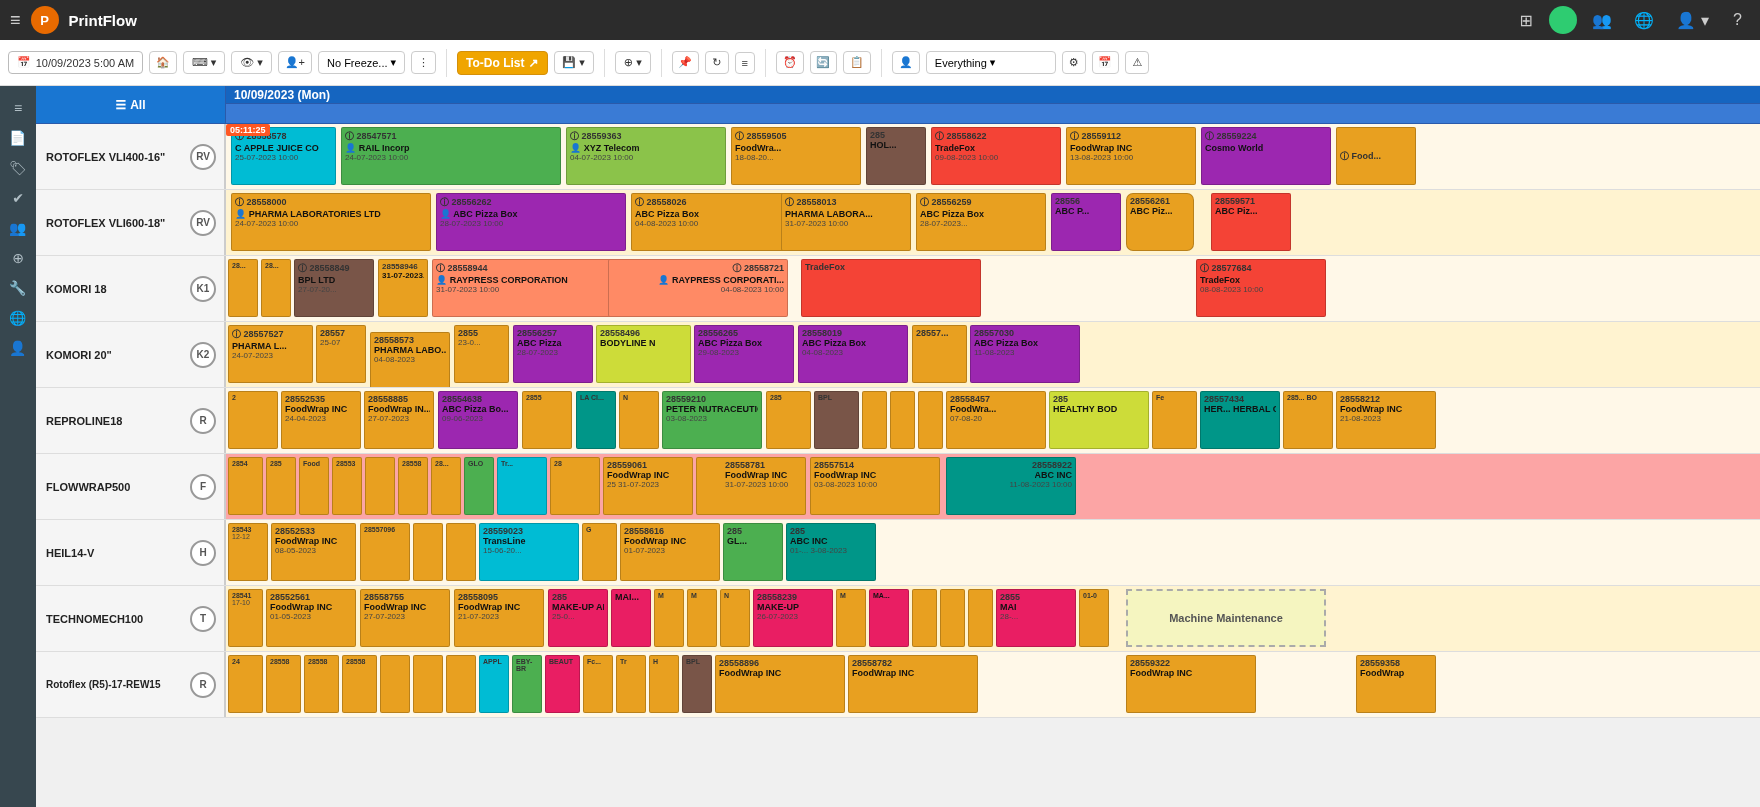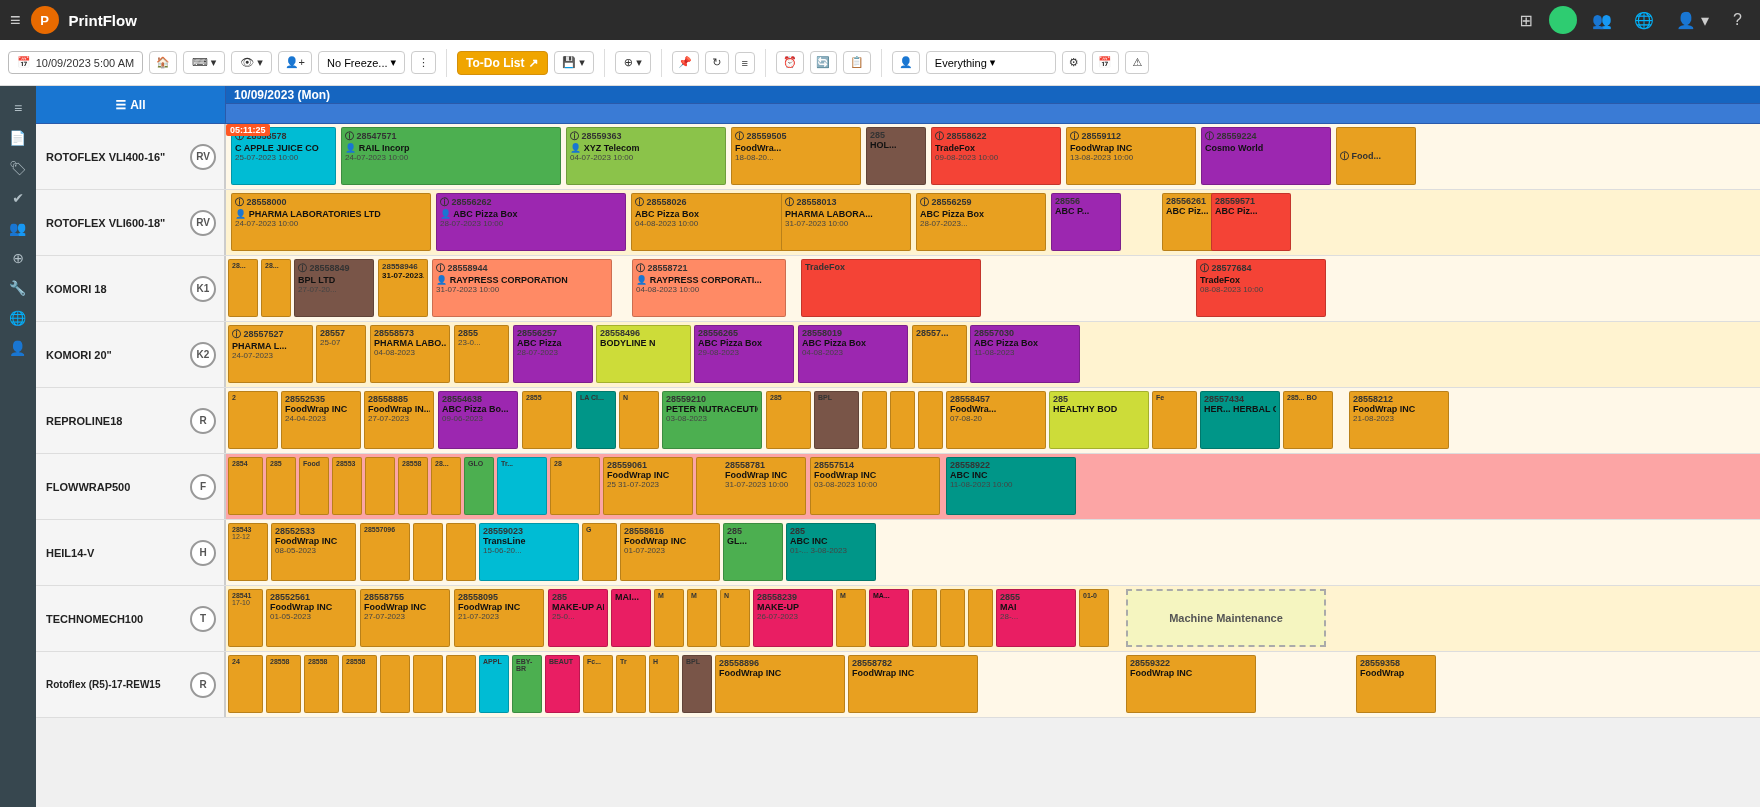--- a/index.html
+++ b/index.html
@@ -321,21 +321,21 @@
           </div>
           <div class="job-block bg-orange" style="left:690px;width:130px;">
             <div class="job-number">ⓘ 28556259</div>
             <div class="job-client">ABC Pizza Box</div>
             <div class="job-date">28-07-2023...</div>
           </div>
           <div class="job-block bg-purple" style="left:825px;width:70px;">
             <div class="job-number">28556</div>
             <div class="job-client">ABC P...</div>
           </div>
-          <div class="job-block bg-orange" style="left:936px;width:68px;">
+          <div class="job-block bg-orange" style="left:900px;width:68px;border-radius:7px;">
             <div class="job-number">28556261</div>
             <div class="job-client">ABC Piz...</div>
           </div>
           <div class="job-block bg-red" style="left:985px;width:80px;">
             <div class="job-number">28559571</div>
             <div class="job-client">ABC Piz...</div>
           </div>
         </div>
       </div>
 
@@ -359,21 +359,21 @@
           </div>
           <div class="job-block bg-orange" style="left:152px;width:50px;">
             <div class="job-number" style="font-size:8px;">28558946</div>
             <div class="job-client" style="font-size:8px;">31-07-2023...</div>
           </div>
           <div class="job-block bg-salmon" style="left:206px;width:180px;">
             <div class="job-number">ⓘ 28558944</div>
             <div class="job-client">👤 RAYPRESS CORPORATION</div>
             <div class="job-date">31-07-2023 10:00</div>
           </div>
-          <div class="job-block bg-salmon" style="left:406px;width:154px;">
+          <div class="job-block bg-salmon" style="left:382px;width:180px;align-items:flex-end;">
             <div class="job-number">ⓘ 28558721</div>
             <div class="job-client">👤 RAYPRESS CORPORATI...</div>
             <div class="job-date">04-08-2023 10:00</div>
           </div>
           <div class="job-block bg-red" style="left:575px;width:180px;">
             <div class="job-number">TradeFox</div>
           </div>
           <div class="job-block bg-red" style="left:970px;width:130px;">
             <div class="job-number">ⓘ 28577684</div>
             <div class="job-client">TradeFox</div>
@@ -390,21 +390,21 @@
         <div class="gantt-row-timeline" style="background:#fff3d0;">
           <div class="job-block bg-orange" style="left:2px;width:85px;">
             <div class="job-number">ⓘ 28557527</div>
             <div class="job-client">PHARMA L...</div>
             <div class="job-date">24-07-2023</div>
           </div>
           <div class="job-block bg-orange" style="left:90px;width:50px;">
             <div class="job-number">28557</div>
             <div class="job-date">25-07</div>
           </div>
-          <div class="job-block bg-orange" style="left:144px;width:80px;">
+          <div class="job-block bg-orange" style="left:144px;width:80px;margin-top:7px;">
             <div class="job-number">28558573</div>
             <div class="job-client">PHARMA LABO...</div>
             <div class="job-date">04-08-2023</div>
           </div>
           <div class="job-block bg-orange" style="left:228px;width:55px;">
             <div class="job-number">2855</div>
               <div class="job-date">23-0...</div>
           </div>
           <div class="job-block bg-purple" style="left:287px;width:80px;">
             <div class="job-number">28556257</div>
@@ -496,21 +496,21 @@
           <div class="job-block bg-orange" style="left:926px;width:45px;">
               <div class="job-number" style="font-size:7px;">Fe</div>
             </div>
           <div class="job-block bg-teal" style="left:974px;width:80px;">
             <div class="job-number">28557434</div>
             <div class="job-client">HER... HERBAL CO</div>
           </div>
           <div class="job-block bg-orange" style="left:1057px;width:50px;">
               <div class="job-number" style="font-size:7px;">285... BO</div>
             </div>
-          <div class="job-block bg-orange" style="left:1110px;width:100px;margin-left:13px;">
+          <div class="job-block bg-orange" style="left:1110px;width:100px;">
             <div class="job-number">28558212</div>
             <div class="job-client">FoodWrap INC</div>
             <div class="job-date">21-08-2023</div>
           </div>
         </div>
       </div>
 
       <div class="gantt-row">
         <div class="gantt-row-label">
           <span style="font-size:11px;">FLOWWRAP500</span>
@@ -553,21 +553,21 @@
           <div class="job-block bg-orange" style="left:470px;width:110px;padding-left:28px;">
             <div class="job-number">28558781</div>
             <div class="job-client">FoodWrap INC</div>
             <div class="job-date">31-07-2023 10:00</div>
           </div>
           <div class="job-block bg-orange" style="left:584px;width:130px;">
             <div class="job-number">28557514</div>
             <div class="job-client">FoodWrap INC</div>
             <div class="job-date">03-08-2023 10:00</div>
           </div>
-          <div class="job-block bg-teal" style="left:720px;width:130px;">
+          <div class="job-block bg-teal" style="left:720px;width:130px;align-items:flex-end;">
             <div class="job-number">28558922</div>
             <div class="job-client">ABC INC</div>
             <div class="job-date">11-08-2023 10:00</div>
           </div>
         </div>
       </div>
 
       <div class="gantt-row">
         <div class="gantt-row-label">
           <span style="font-size:11px;">HEIL14-V</span>

